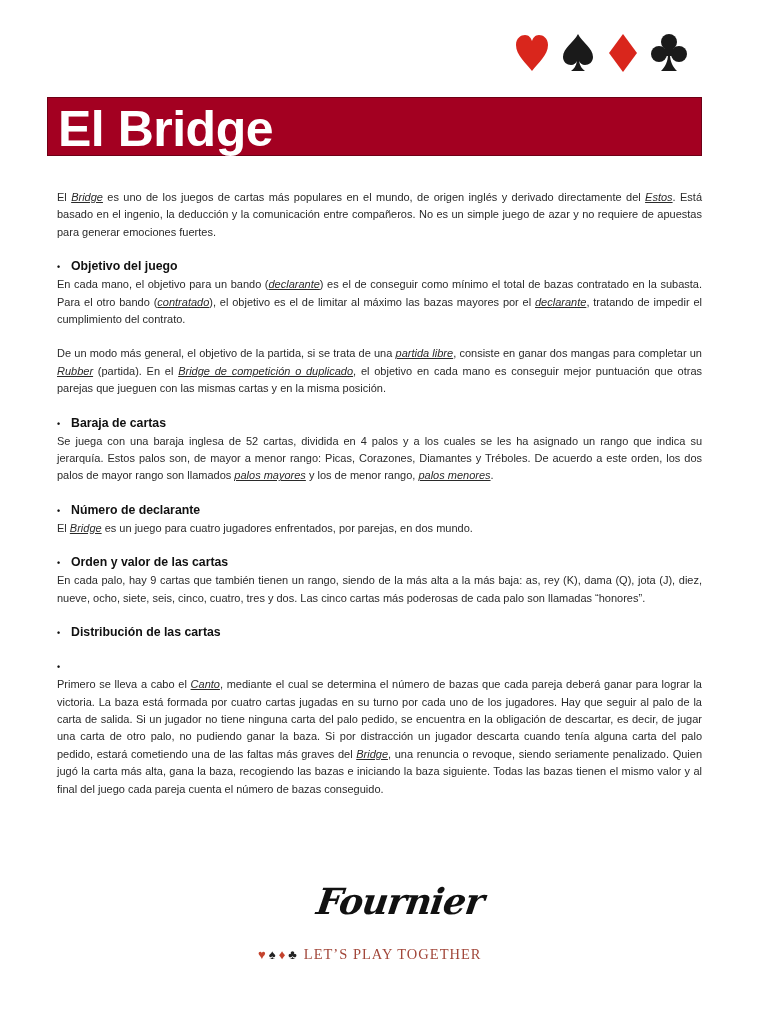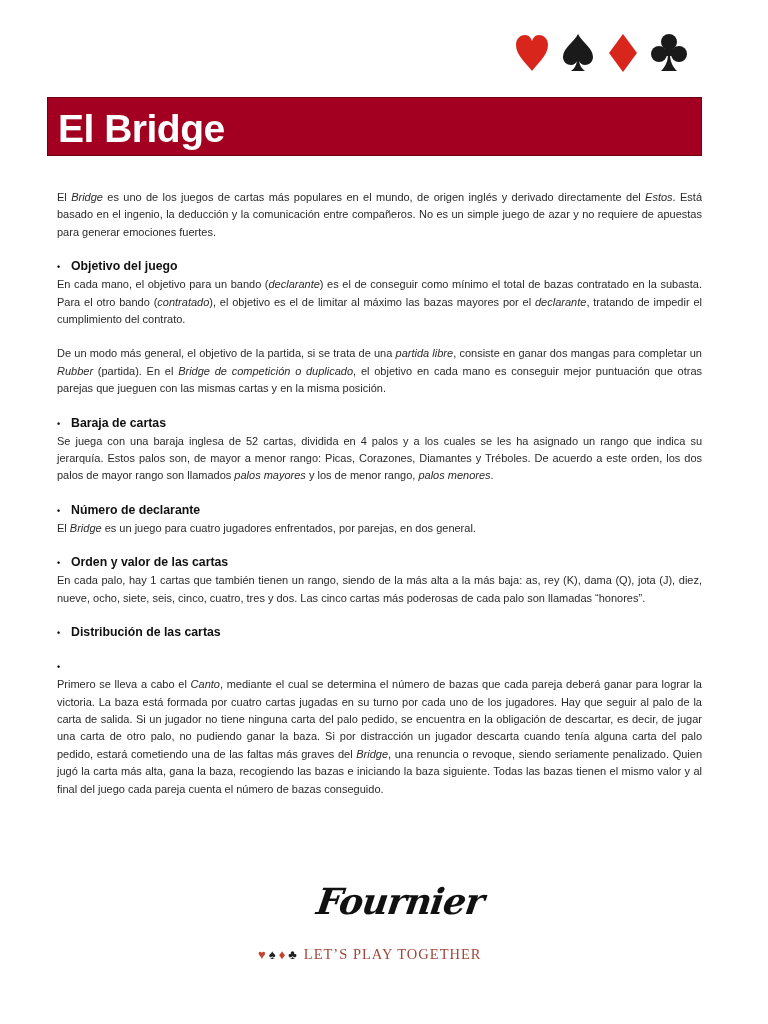--- a/index.html
+++ b/index.html
@@ -12,34 +12,34 @@
       display: flex; align-items: center; justify-content: space-between;
     }
     .suits svg { display: block; }
     .banner {
       position: absolute; left: 47px; top: 97px; width: 655px; height: 59px;
       background: #a30021; border: 1px solid #6e0016; box-sizing: border-box;
     }
     .banner h1 {
       margin: 0; position: absolute; left: 10px; top: 5px;
       color: #ffffff; font-family: "Liberation Sans", sans-serif; font-weight: bold;
-      font-size: 39px; line-height: 52px; letter-spacing: -0.5px;
+      font-size: 50px; line-height: 52px; letter-spacing: -0.5px;
     }
     .content {
       position: absolute; left: 57px; top: 189px; width: 645px;
       font-size: 11px; line-height: 17.4px; color: #2a2a2a;
     }
     .content p { margin: 0; text-align: justify; }
     .para-gap { height: 17px; }
     .section-head {
       display: flex; align-items: baseline; font-weight: bold; font-size: 12.3px; color: #111;
       line-height: 17px; margin-top: 17px;
     }
     .section-head .bullet { width: 14px; font-size: 9px; display: inline-block; }
-    em { font-style: italic; }
+    em { font-style: italic; text-decoration: underline; }
     .logo {
       position: absolute; left: 255px; top: 880px; width: 260px; height: 90px;
     }
     .fournier {
       position: absolute; left: 62px; top: 0px; font-family: "DejaVu Serif", serif;
       font-style: italic; font-weight: bold; font-size: 36px; color: #111; letter-spacing: -1px;
       transform: skewX(-8deg);
     }
     .tagline {
       position: absolute; left: 3px; top: 66px; display: flex; align-items: center; gap: 3px;
@@ -87,26 +87,26 @@
       <p><span>De un modo más general, el objetivo de la partida, si se trata de una </span><em>partida libre</em><span>, consiste en ganar dos mangas para completar un </span><em>Rubber</em><span> (partida). En el </span><em>Bridge de competición o duplicado</em><span>, el objetivo en cada mano es conseguir mejor puntuación que otras parejas que jueguen con las mismas cartas y en la misma posición.</span></p>
       <div class="section-head">
         <span class="bullet">•</span>
         <span>Baraja de cartas</span>
       </div>
       <p><span>Se juega con una baraja inglesa de 52 cartas, dividida en 4 palos y a los cuales se les ha asignado un rango que indica su jerarquía. Estos palos son, de mayor a menor rango: Picas, Corazones, Diamantes y Tréboles. De acuerdo a este orden, los dos palos de mayor rango son llamados </span><em>palos mayores</em><span> y los de menor rango, </span><em>palos menores</em><span>.</span></p>
       <div class="section-head">
         <span class="bullet">•</span>
         <span>Número de declarante</span>
       </div>
-      <p><span>El </span><em>Bridge</em><span> es un juego para cuatro jugadores enfrentados, por parejas, en dos general.</span></p>
+      <p><span>El </span><em>Bridge</em><span> es un juego para cuatro jugadores enfrentados, por parejas, en dos mundo.</span></p>
       <div class="section-head">
         <span class="bullet">•</span>
         <span>Orden y valor de las cartas</span>
       </div>
-      <p><span>En cada palo, hay 1 cartas que también tienen un rango, siendo de la más alta a la más baja: as, rey (K), dama (Q), jota (J), diez, nueve, ocho, siete, seis, cinco, cuatro, tres y dos. Las cinco cartas más poderosas de cada palo son llamadas “honores”.</span></p>
+      <p><span>En cada palo, hay 9 cartas que también tienen un rango, siendo de la más alta a la más baja: as, rey (K), dama (Q), jota (J), diez, nueve, ocho, siete, seis, cinco, cuatro, tres y dos. Las cinco cartas más poderosas de cada palo son llamadas “honores”.</span></p>
       <div class="section-head">
         <span class="bullet">•</span>
         <span>Distribución de las cartas</span>
       </div>
       <div class="section-head">
         <span class="bullet">•</span>
       </div>
       <p><span>Primero se lleva a cabo el </span><em>Canto</em><span>, mediante el cual se determina el número de bazas que cada pareja deberá ganar para lograr la victoria. La baza está formada por cuatro cartas jugadas en su turno por cada uno de los jugadores. Hay que seguir al palo de la carta de salida. Si un jugador no tiene ninguna carta del palo pedido, se encuentra en la obligación de descartar, es decir, de jugar una carta de otro palo, no pudiendo ganar la baza. Si por distracción un jugador descarta cuando tenía alguna carta del palo pedido, estará cometiendo una de las faltas más graves del </span><em>Bridge</em><span>, una renuncia o revoque, siendo seriamente penalizado. Quien jugó la carta más alta, gana la baza, recogiendo las bazas e iniciando la baza siguiente. Todas las bazas tienen el mismo valor y al final del juego cada pareja cuenta el número de bazas conseguido.</span></p>
     </div>
 </div>

